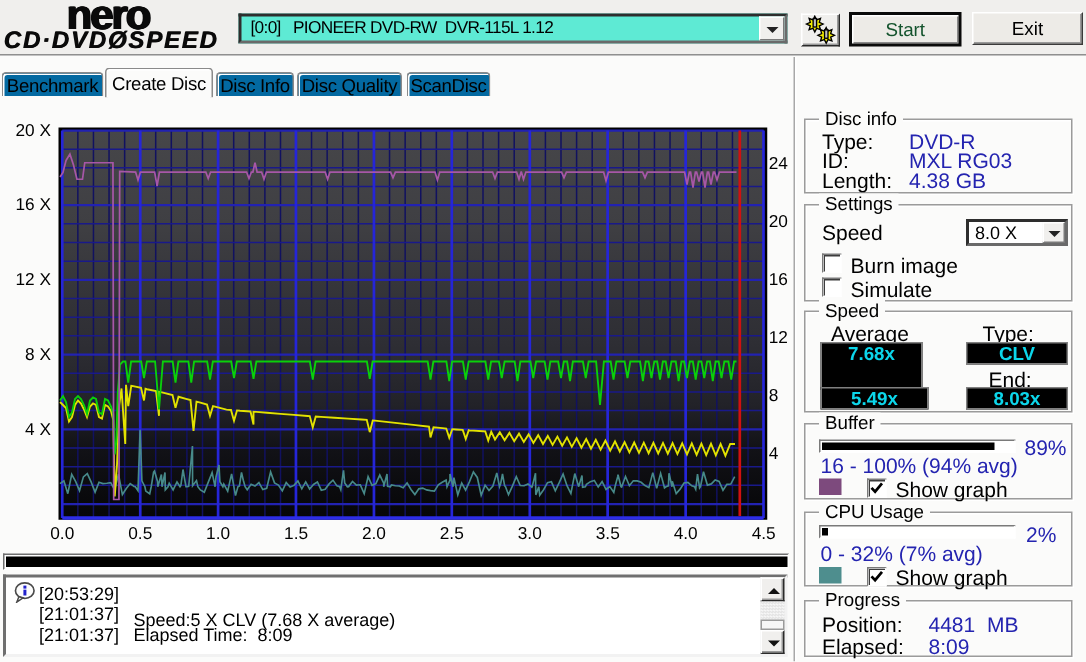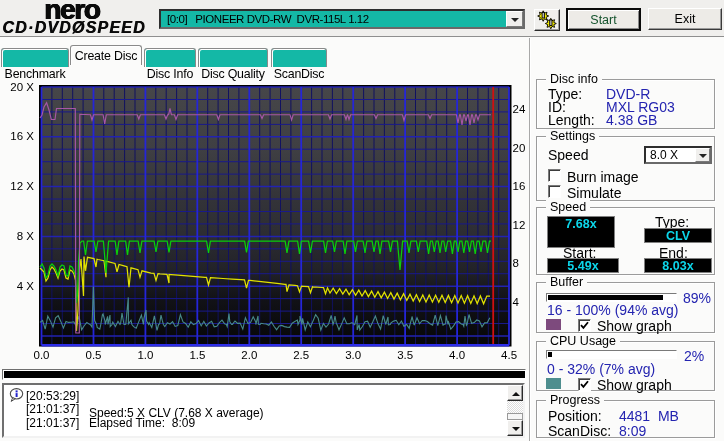--- a/index.html
+++ b/index.html
@@ -1,32 +1,32 @@
 <!DOCTYPE html>
 <html><head><meta charset="utf-8">
 <style>
 * { margin:0; padding:0; box-sizing:border-box; }
 html,body { width:724px; height:441px; overflow:hidden; background:#fbfbfa;
   font-family:"Liberation Sans", sans-serif; font-size:12px; color:#000; position:relative; }
 .abs { position:absolute; }
 #topbar { left:0; top:0; width:724px; height:37px; background:#f0efed; border-bottom:1px solid #8f8f8f; }
 #logo1 { left:36px; top:-6px; width:72px; text-align:center; font-weight:bold; font-size:28px; letter-spacing:-1.4px; color:#0a0a0a; text-shadow:0.6px 0 0 #0a0a0a,-0.6px 0 0 #0a0a0a,0 0.4px 0 #0a0a0a; }
 #logo2 { left:-2px; top:19px; width:152px; text-align:center; font-weight:bold; font-style:italic; font-size:16px; letter-spacing:1.2px; color:#0a0a0a; text-shadow:0.5px 0 0 #0a0a0a; }
-#combo { left:159px; top:9px; width:366px; height:20px; background:#14b8a6; border:2px solid; border-color:#2e2e2e #6a6a6a #6a6a6a #2e2e2e; }
+#combo { left:159px; top:9px; width:366px; height:20px; background:#5eead4; border:2px solid; border-color:#2e2e2e #6a6a6a #6a6a6a #2e2e2e; }
 #combo .txt { position:absolute; left:6px; top:1.5px; font-size:11.5px; letter-spacing:-0.45px; white-space:pre; }
 #combo .btn { position:absolute; right:0px; top:0px; width:17px; height:16px; background:#f0efed;
   border:1px solid; border-color:#fff #7a7a7a #7a7a7a #fff; }
 .dn { position:absolute; left:4px; top:6px; width:0; height:0; border-left:4px solid transparent; border-right:4px solid transparent; border-top:4px solid #222; }
 #handbtn { left:534px; top:9px; width:26px; height:22px; background:#f0efed; border:1px solid; border-color:#fff #2a2a2a #2a2a2a #fff; box-shadow:inset -1px -1px 0 #9a9a9a; }
 #startbtn { left:566px; top:8px; width:75px; height:23px; background:#edebe7; border:2px solid #0a0a0a;
   box-shadow:inset 1px 1px 0 #fff, inset -1px -1px 0 #8a8a8a; color:#14532d; text-align:center; line-height:21px; font-size:12.5px; }
 #exitbtn { left:648px; top:8px; width:74px; height:22px; background:#edebe7; border:1px solid; border-color:#fff #3a3a3a #3a3a3a #fff;
   box-shadow:inset -1px -1px 0 #9a9a9a; color:#000; text-align:center; line-height:20px; font-size:12.5px; }
-.tab { position:absolute; top:48px; height:16px; background:#14b8a6; border:1px solid #8a8a8a; border-bottom:none;
-  border-radius:3px 3px 0 0; text-align:center; font-size:12.4px; padding-top:18px; letter-spacing:-0.2px; box-shadow:inset 1px 1px 0 #fff; }
+.tab { position:absolute; top:48px; height:16px; background:#0369a1; border:1px solid #8a8a8a; border-bottom:none;
+  border-radius:3px 3px 0 0; text-align:center; font-size:12.4px; padding-top:1px; letter-spacing:-0.2px; box-shadow:inset 1px 1px 0 #fff; }
 #tabactive { top:45px; height:20px; background:#fbfbfa; padding-top:3px; z-index:3; }
 .grp { position:absolute; left:536px; width:179px; border:1px solid #9b9b9b; box-shadow:1px 1px 0 #fff, inset 1px 1px 0 #fff; }
 .grp .ttl { position:absolute; left:9px; top:-8px; background:#fbfbfa; padding:0 4px; font-size:12.5px; }
 .lcd { position:absolute; background:#000; border:1px solid #808080; color:#0cd6ea; font-weight:bold; font-size:12.5px; text-align:center; }
 .blue { color:#2424b0; }
 .cb { position:absolute; width:13px; height:13px; background:#fff; border:1px solid; border-color:#7a7a7a #fff #fff #7a7a7a; box-shadow:inset 1px 1px 0 #3d3d3d; }
 .pbar { position:absolute; background:#fff; border:1px solid; border-color:#7a7a7a #fff #fff #7a7a7a; }
 .pfill { position:absolute; left:1px; top:1px; bottom:1px; background:#000; }
 #sep { left:529px; top:38px; width:1px; height:403px; background:#a8a8a8; box-shadow:1px 0 0 #fff; }
 #bigbar { left:2px; top:369px; width:524px; height:11px; background:#fff; border:1px solid; border-color:#6f6f6f #fff #fff #6f6f6f; }
@@ -205,21 +205,21 @@
  <span class="cb" style="left:11px; top:32px;"></span>
     <span class="lbl" style="left:30px; top:32px;">Burn image</span>
  <span class="cb" style="left:11px; top:48px;"></span>
     <span class="lbl" style="left:30px; top:48px;">Simulate</span>
 </div>
 
 <div class="grp" style="top:207px; height:68px;">
  <span class="ttl">Speed</span>
  <span class="lbl" style="left:17px; top:6px;">Average</span>
     <span class="lbl" style="left:118px; top:6px;">Type:</span>
- <span class="lcd" style="left:10px; top:8px; width:68px; height:32px;">7.68x</span>
+ <span class="lcd" style="left:10px; top:20px; width:68px; height:32px;">7.68x</span>
  <span class="lcd" style="left:107px; top:20px; width:68px; height:15px;">CLV</span>
  <span class="lbl" style="left:26px; top:37px;">Start:</span>
     <span class="lbl" style="left:122px; top:37px;">End:</span>
  <span class="lcd" style="left:10px; top:50px; width:72px; height:15px;">5.49x</span>
  <span class="lcd" style="left:107px; top:50px; width:68px; height:15px;">8.03x</span>
 </div>
 
 <div class="grp" style="top:282px; height:51px;">
  <span class="ttl">Buffer</span>
  <div class="pbar" style="left:9px; top:10px; width:131px; height:9px;">
@@ -249,21 +249,21 @@
         <path d="M1 4.2 L3.4 6.8 L8 1.2" fill="none" stroke="#000" stroke-width="1.8"></path>
       </svg>
     </span>
     <span class="lbl" style="left:60px; top:35px;">Show graph</span>
 </div>
 
 <div class="grp" style="top:400px; height:38px;">
  <span class="ttl">Progress</span>
  <span class="lbl" style="left:11px; top:7px;">Position:</span>
     <span class="lbl blue" style="left:82px; top:7px;">4481&nbsp; MB</span>
- <span class="lbl" style="left:11px; top:22px;">ScanDisc:</span>
+ <span class="lbl" style="left:11px; top:22px;">Elapsed:</span>
     <span class="lbl blue" style="left:82px; top:22px;">8:09</span>
 </div>
 
 <div class="abs" id="bigbar">
     <span class="pfill" style="width:521px;"></span>
   </div>
 <div class="abs" id="logbox">
  <span class="abs" style="left:5px; top:3px;">
       <svg width="15" height="14" viewBox="0 0 15 14">
 <ellipse cx="7.5" cy="5.8" rx="6.2" ry="5.2" fill="#fdfdfd" stroke="#4a4a4a" stroke-width="1.1"></ellipse>

